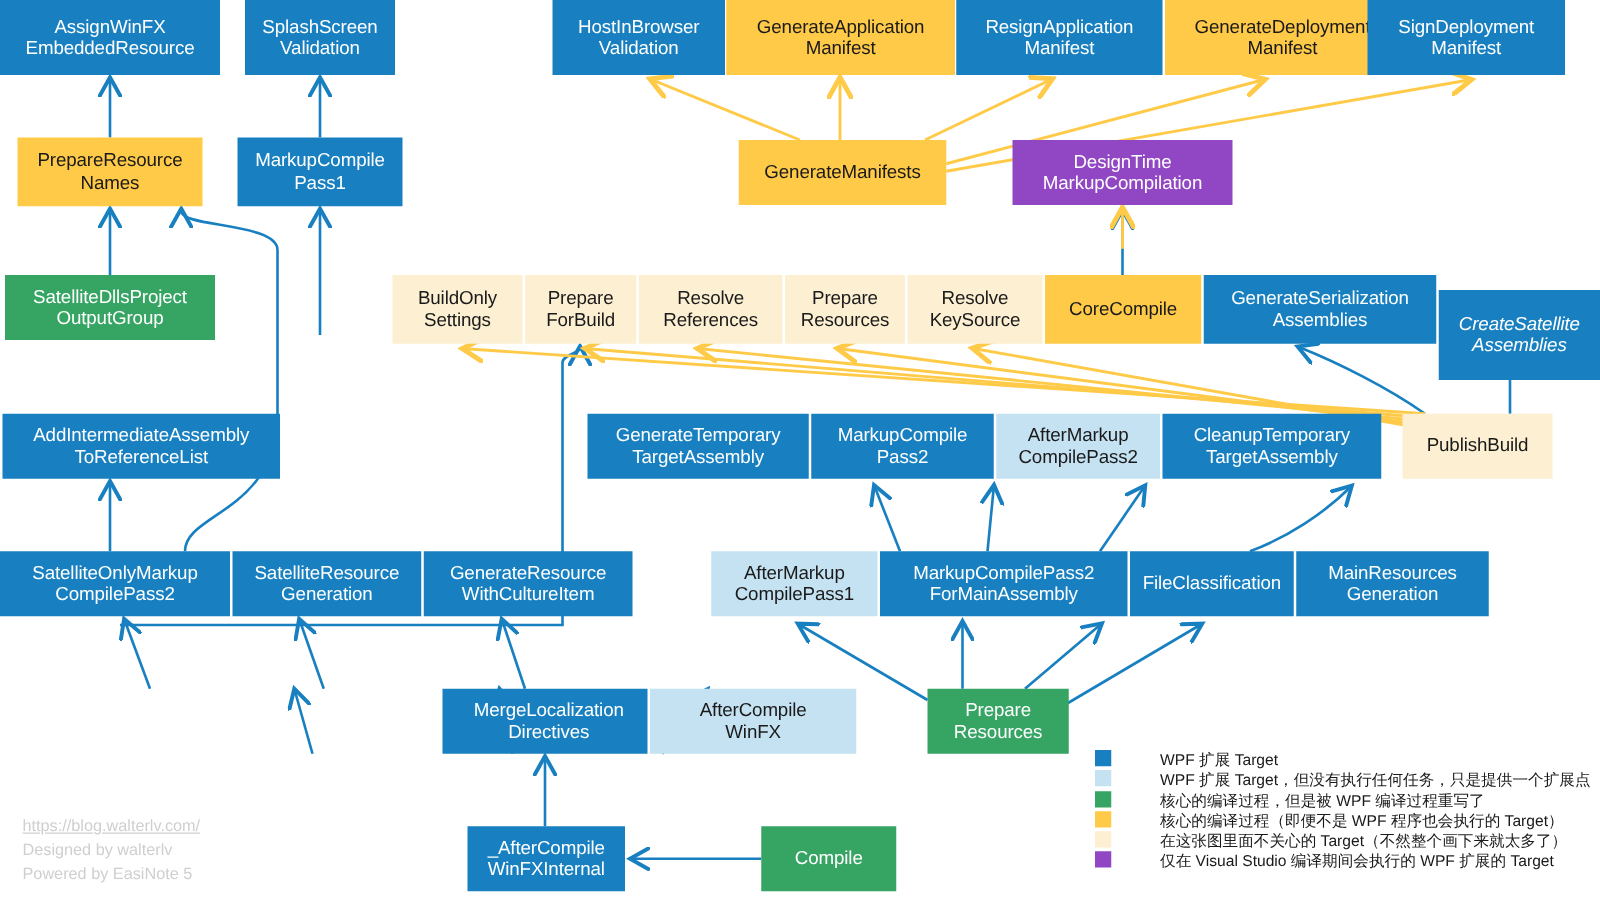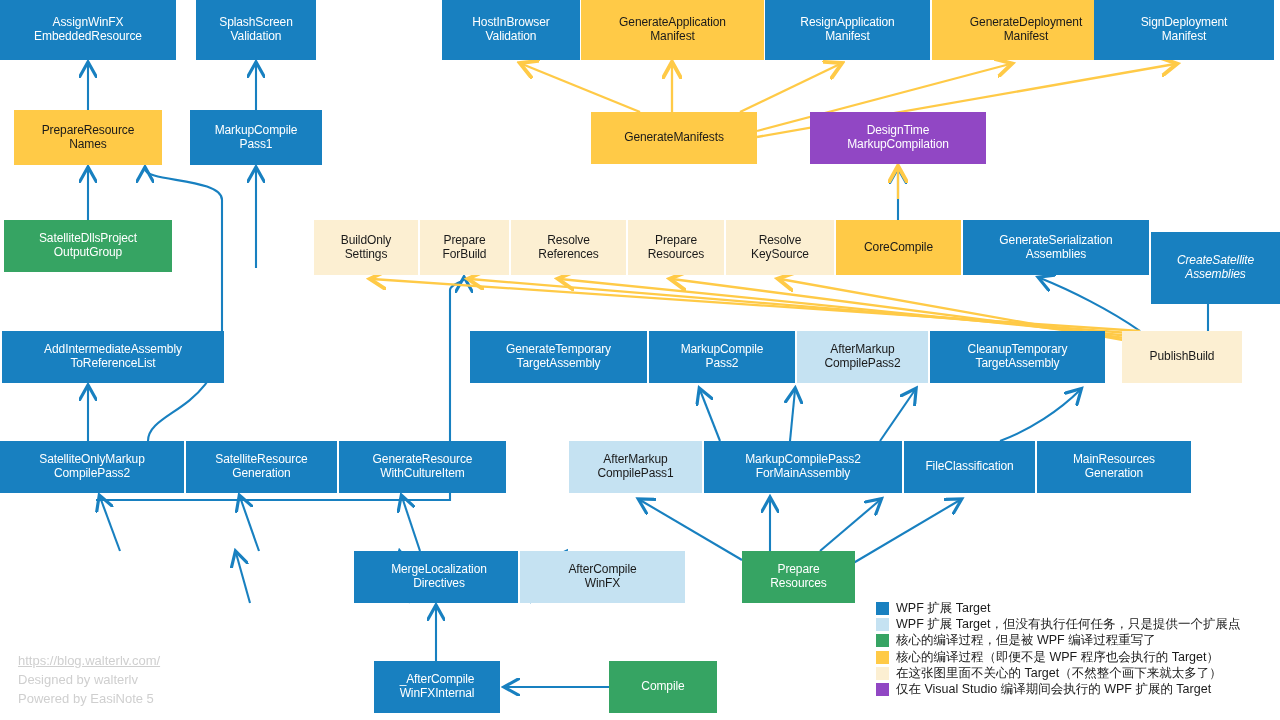--- a/index.html
+++ b/index.html
@@ -11,21 +11,21 @@
   }
   #stage { position: relative; width: 1280px; height: 720px; }
 
   .node {
     position: absolute;
     display: flex;
     align-items: center;
     justify-content: center;
     text-align: center;
     line-height: 1.15;
-    font-size: 12px;
+    font-size: 15px;
     letter-spacing: -0.1px;
     padding: 2px 4px;
     z-index: 3;
     white-space: pre-line;
   }
   .c-blue   { background: #1880c0; color: #ffffff; }
   .c-lblue  { background: #c5e2f2; color: #1a1a1a; }
   .c-green  { background: #36a463; color: #ffffff; }
   .c-yellow { background: #ffca47; color: #1a1a1a; }
   .c-cream  { background: #fcefd2; color: #1a1a1a; }
@@ -33,21 +33,21 @@
 
   svg.edges { position: absolute; left: 0; top: 0; width: 1280px; height: 720px; z-index: 1; }
 
   #legend {
     position: absolute;
     left: 876px; top: 600px;
     z-index: 5;
     font-size: 12.5px;
     color: #1a1a1a;
   }
-  .legend-row { display: flex; align-items: center; height: 16.3px; }
+  .legend-row { display: flex; height: 16.3px; gap: 32px; }
   .legend-sw { width: 13px; height: 13px; flex: 0 0 13px; margin-right: 7px; }
   .legend-tx { white-space: nowrap; }
 
   #credits {
     position: absolute;
     left: 18px; top: 652px;
     z-index: 5;
     font-size: 13px;
     color: #cfcfcf;
     line-height: 1.45;
@@ -151,21 +151,21 @@
     <div class="node c-blue" style="left: 196px; top: 0px; width: 120px; height: 60px;">SplashScreen
 Validation</div>
     <div class="node c-blue" style="left: 442px; top: 0px; width: 138px; height: 60px;">HostInBrowser
 Validation</div>
     <div class="node c-yellow" style="left: 581px; top: 0px; width: 183px; height: 60px;">GenerateApplication
 Manifest</div>
     <div class="node c-blue" style="left: 765px; top: 0px; width: 165px; height: 60px;">ResignApplication
 Manifest</div>
     <div class="node c-yellow" style="left: 932px; top: 0px; width: 188px; height: 60px;">GenerateDeployment
 Manifest</div>
-    <div class="node c-blue" style="left: 1094px; top: 0px; width: 180px; height: 60px;">SignDeployment
+    <div class="node c-blue" style="left: 1094px; top: 0px; width: 158px; height: 60px;">SignDeployment
 Manifest</div>
     <div class="node c-yellow" style="left: 14px; top: 110px; width: 148px; height: 55px;">PrepareResource
 Names</div>
     <div class="node c-blue" style="left: 190px; top: 110px; width: 132px; height: 55px;">MarkupCompile
 Pass1</div>
     <div class="node c-yellow" style="left: 591px; top: 112px; width: 166px; height: 52px;">GenerateManifests</div>
     <div class="node c-purple" style="left: 810px; top: 112px; width: 176px; height: 52px;">DesignTime
 MarkupCompilation</div>
     <div class="node c-green" style="left: 4px; top: 220px; width: 168px; height: 52px;">SatelliteDllsProject
 OutputGroup</div>

